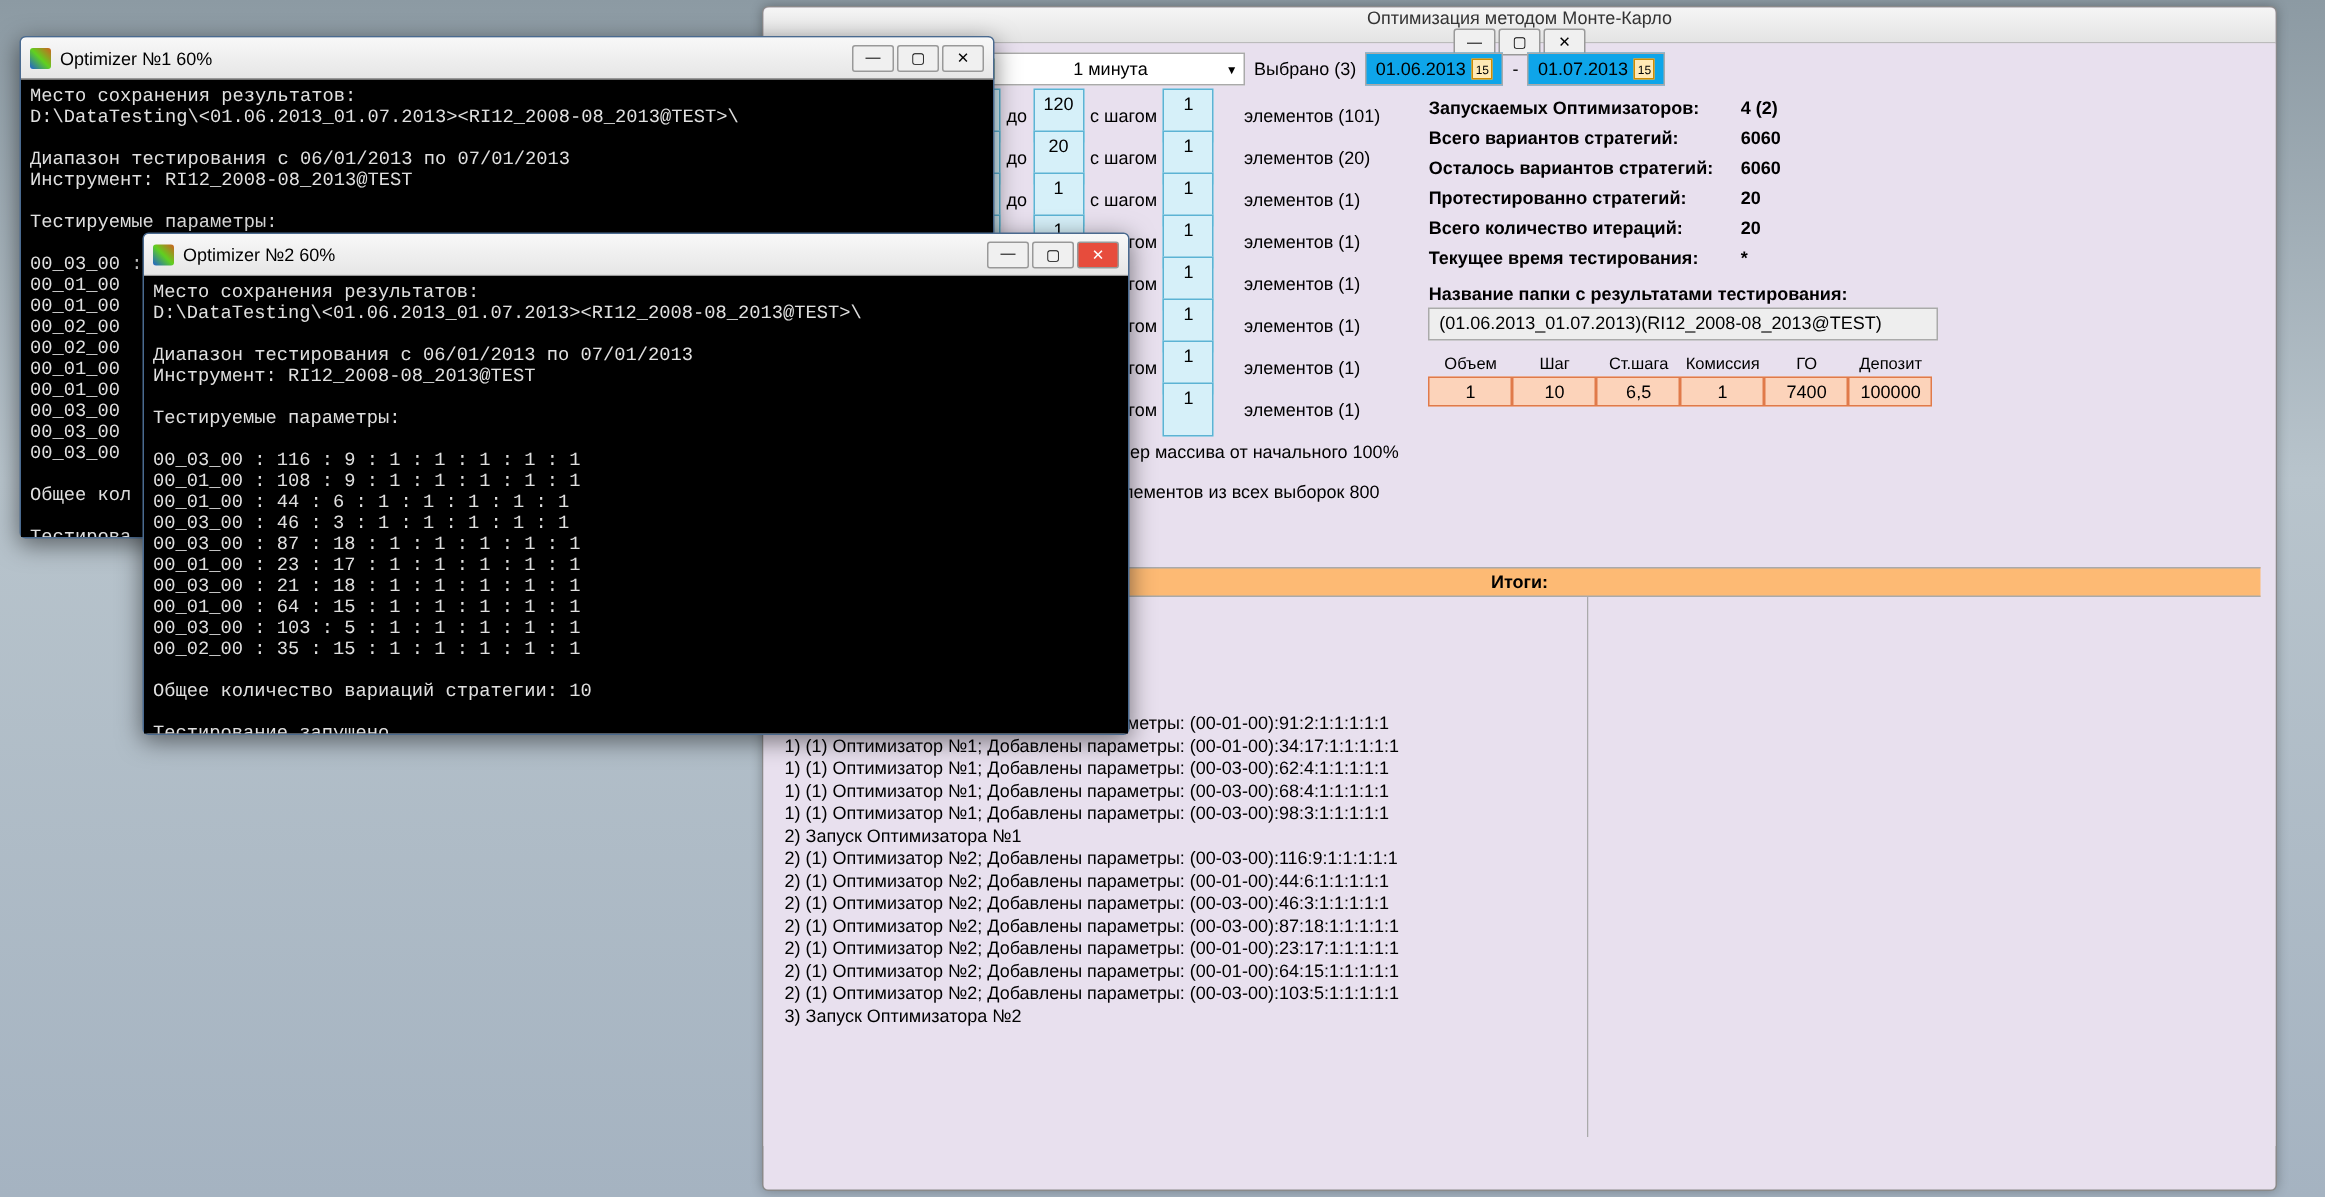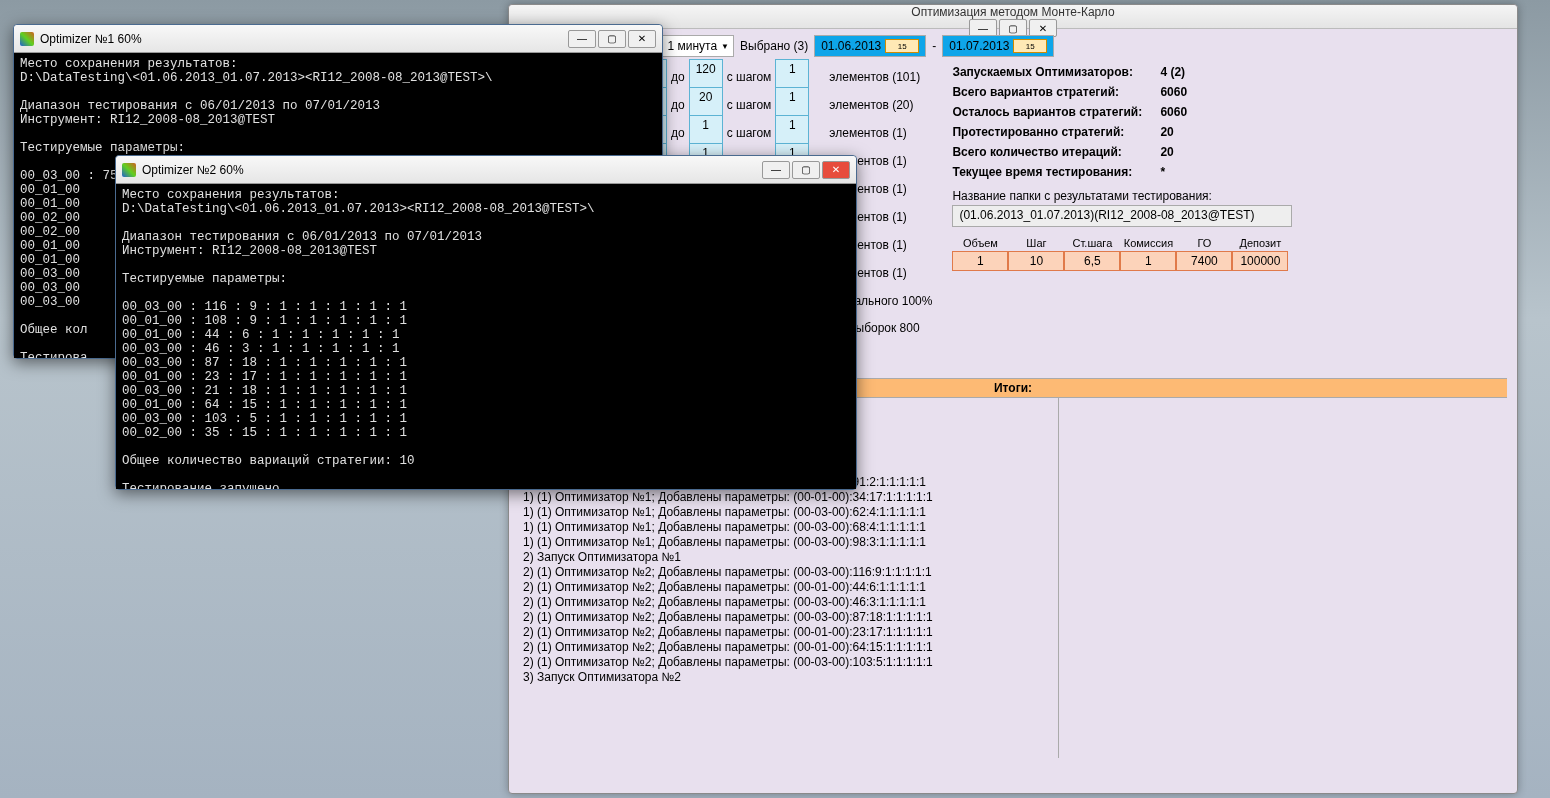--- a/index.html
+++ b/index.html
@@ -76,21 +76,21 @@
 .checkbox {
   width: 14px; height: 14px;
   border: 1px solid #5a8f3f;
   background: #fff;
   display: flex; align-items: center; justify-content: center;
   color: #3a7f1f;
   font-size: 11px;
 }
 .date-input .cal-icon {
   margin-left: 4px;
-  width: 34px; height: 14px;
+  width: 14px; height: 14px;
   border: 1px solid #d18b00;
   background: #ffe9b5;
   font-size: 8px;
   display: flex; align-items: center; justify-content: center;
 }
 
 .params-area {
   display: flex;
   gap: 20px;
 }
@@ -122,21 +122,21 @@
 
 .samp-row {
   display: flex;
   align-items: center;
   gap: 6px;
   margin-bottom: 3px;
   height: 24px;
 }
 
 .folder-row { margin-top: 10px; }
-.folder-label { font-size: 12px; font-weight: normal; margin-bottom: 2px; display: block; }
+.folder-label { font-size: 12px; font-weight: bold; margin-bottom: 2px; display: block; }
 .folder-input {
   width: 340px;
   height: 22px;
   border: 1px solid #aaa;
   background: #eee;
   padding: 2px 6px;
   font-size: 12px;
 }
 
 .headers-table {
@@ -182,21 +182,21 @@
 .right-pane { flex: 1; background: #e8e0ee; }
 
 .console-window {
   position: absolute;
   border: 1px solid #4a6a8f;
   border-radius: 4px;
   box-shadow: 0 4px 16px rgba(0,0,0,0.5);
   background: #fff;
 }
 .console-window.one { left: 13px; top: 24px; width: 650px; height: 335px; }
-.console-window.two { left: 95px; top: 155px; width: 742px; height: 335px; z-index: 5; margin-left: 20px; }
+.console-window.two { left: 95px; top: 155px; width: 658px; height: 335px; z-index: 5; }
 .console-titlebar {
   height: 28px;
   background: linear-gradient(to bottom, #f8f8f8, #e6e6e6);
   border-bottom: 1px solid #999;
   display: flex;
   align-items: center;
   padding: 0 6px;
   border-radius: 4px 4px 0 0;
 }
 .console-titlebar .con-icon {
@@ -232,21 +232,21 @@
     </div>
   </div>
 
   <div class="main-content">
 
     <div class="toolbar-row">
       <div class="dropdown">
         <span>-08_2013@TEST</span>
           <span class="arrow">▼</span>
       </div>
-      <div style="display:flex;align-items:center;border:1px solid #aaa;background:#fff;padding:1px 4px;height:22px;">
+      <div style="display:flex;align-items:center;border:1px solid #aaa;background:#fff;padding:1px 4px;height:22px;gap:48px;">
         <div class="checkbox">✓</div>
         <span style="margin:0 4px;">1 минута</span>
         <span class="arrow" style="font-size:8px;">▼</span>
       </div>
       <span>Выбрано (3)</span>
       <div class="date-input">
         <span>01.06.2013</span>
         <span class="cal-icon">15</span>
       </div>
       <span>-</span>

